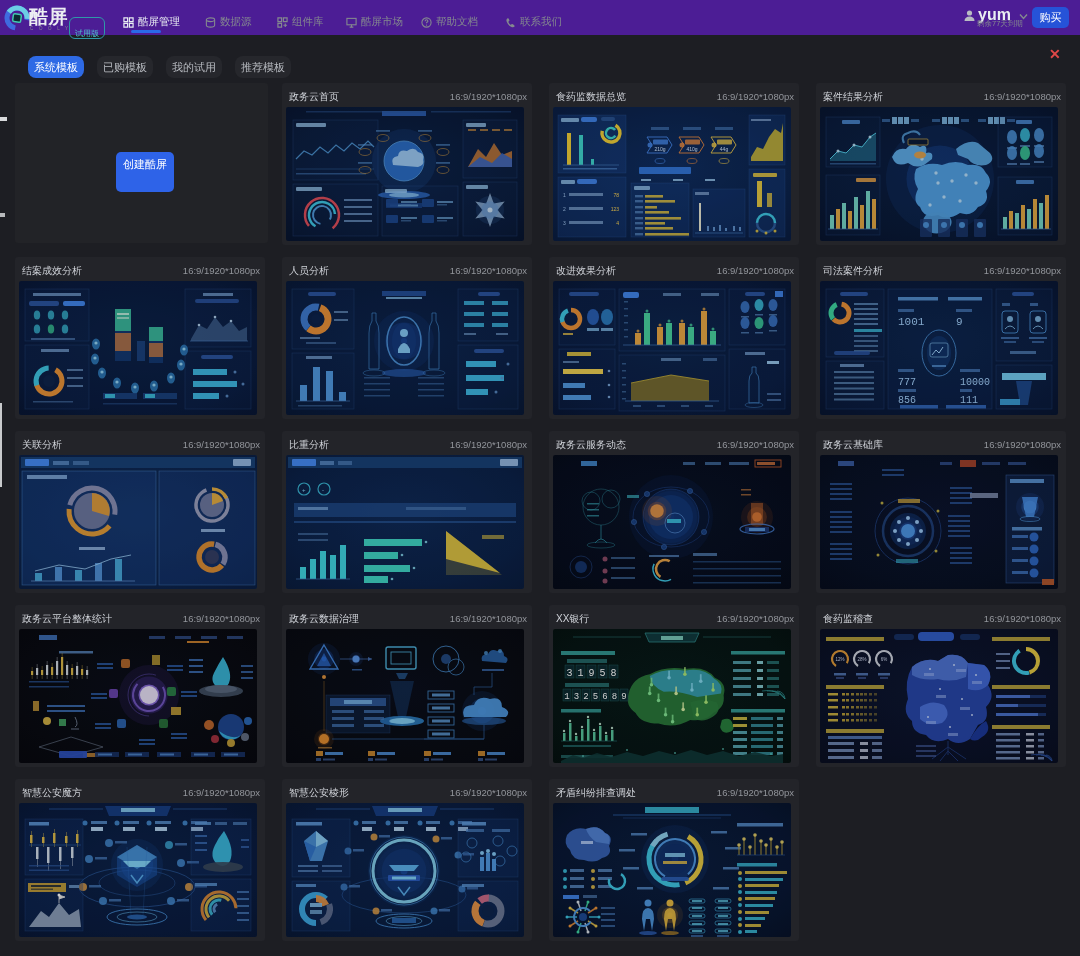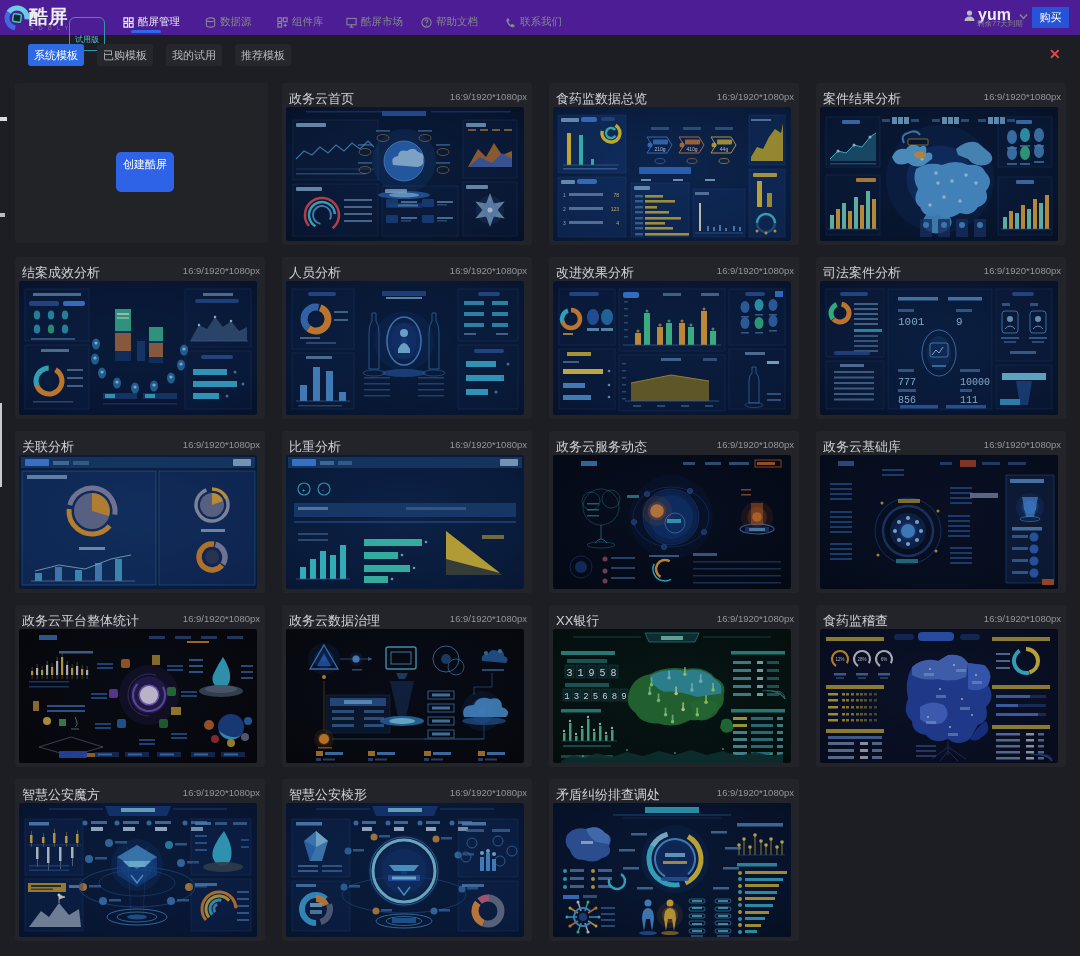--- a/index.html
+++ b/index.html
@@ -1,28 +1,28 @@
 <!DOCTYPE html>
 <html><head><meta charset="utf-8">
 <style>
 *{margin:0;padding:0;box-sizing:border-box}
 html,body{width:1080px;height:956px;overflow:hidden;background:#1d1e23;font-family:"Liberation Sans",sans-serif;position:relative}
 .nav{position:absolute;left:0;top:0;width:1080px;height:35px;background:#4c1d95}
 .nitem{position:absolute;top:0;height:44px;display:flex;align-items:center;font-size:10.5px}
 .logo-txt{position:absolute;left:29px;top:4px;font-size:19px;font-weight:bold;color:#eceef2;letter-spacing:0.5px}
 .logo-sub{position:absolute;left:30px;top:26px;font-size:4.5px;color:#848a92;letter-spacing:2.2px}
-.badge{position:absolute;left:69px;top:17px;height:11px;line-height:11px;font-size:8px;color:#4fc0cc;border:1px solid #2f98a8;border-radius:6px;padding:16px 5px}
+.badge{position:absolute;left:69px;top:17px;height:11px;line-height:11px;font-size:8px;color:#4fc0cc;border:1px solid #2f98a8;border-radius:6px;padding:10px 5px}
 .user-n{position:absolute;left:978px;top:6px;font-size:16px;font-weight:bold;color:#e8ecf2}
 .user-s{position:absolute;left:977px;top:19px;font-size:7.5px;color:#84888f}
-.buy{position:absolute;left:1032px;top:7px;width:37px;height:21px;background:#2653d8;border-radius:0;color:#fff;font-size:11px;text-align:center;line-height:21px}
-.tab{position:absolute;top:44px;height:22px;padding:0 6px;line-height:22px;font-size:11px;color:#b9bcc2;background:#26272c;border-radius:3px}
+.buy{position:absolute;left:1032px;top:7px;width:37px;height:21px;background:#2653d8;border-radius:5px;color:#fff;font-size:11px;text-align:center;line-height:21px}
+.tab{position:absolute;top:56px;height:22px;padding:0 6px;line-height:22px;font-size:11px;color:#b9bcc2;background:#26272c;border-radius:8px}
 .tab.active{background:#2e6ae5;color:#fff}
 .close{position:absolute;left:1049px;top:46px;font-size:14px;color:#e04848;font-weight:bold}
 .card{position:absolute;width:250px;height:162px;background:#232429;border-radius:3px}
-.ct{position:absolute;left:7px;top:7px;font-size:13px;color:#cfd2d8}
+.ct{position:absolute;left:7px;top:7px;font-size:10px;color:#cfd2d8}
 .cr{position:absolute;right:5px;top:8px;font-size:9.5px;color:#92959b}
 .pv{position:absolute;border-radius:2px;filter:brightness(0.8) saturate(0.92)}
 .btn-create{position:absolute;left:116px;top:152px;width:58px;height:40px;background:#2e63e8;border-radius:5px;color:#fff;font-size:11px;text-align:center;line-height:24px}
 </style></head>
 <body>
 <div class="nav">
 <svg style="position:absolute;left:3px;top:3px" width="27" height="28" viewBox="0 0 27 28">
 <circle cx="14" cy="15" r="10" fill="none" stroke="#3f6ae0" stroke-width="5" stroke-dasharray="47 16" transform="rotate(100 14 15)"></circle>
 <circle cx="14" cy="15" r="10" fill="none" stroke="#6fd4e4" stroke-width="5" stroke-dasharray="26 37" transform="rotate(215 14 15)" opacity="0.95"></circle>
 <rect x="10" y="11" width="8" height="8" rx="1.5" fill="#0d2a32" stroke="#3fc8b0" stroke-width="1.5" transform="rotate(8 14 15)"></rect>

